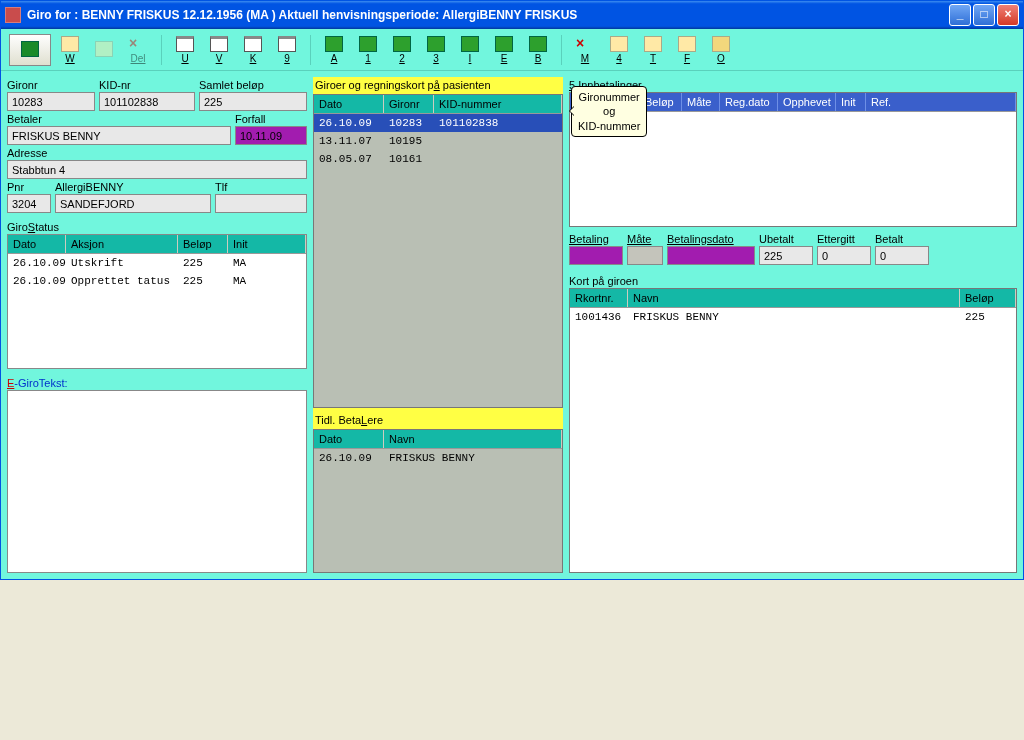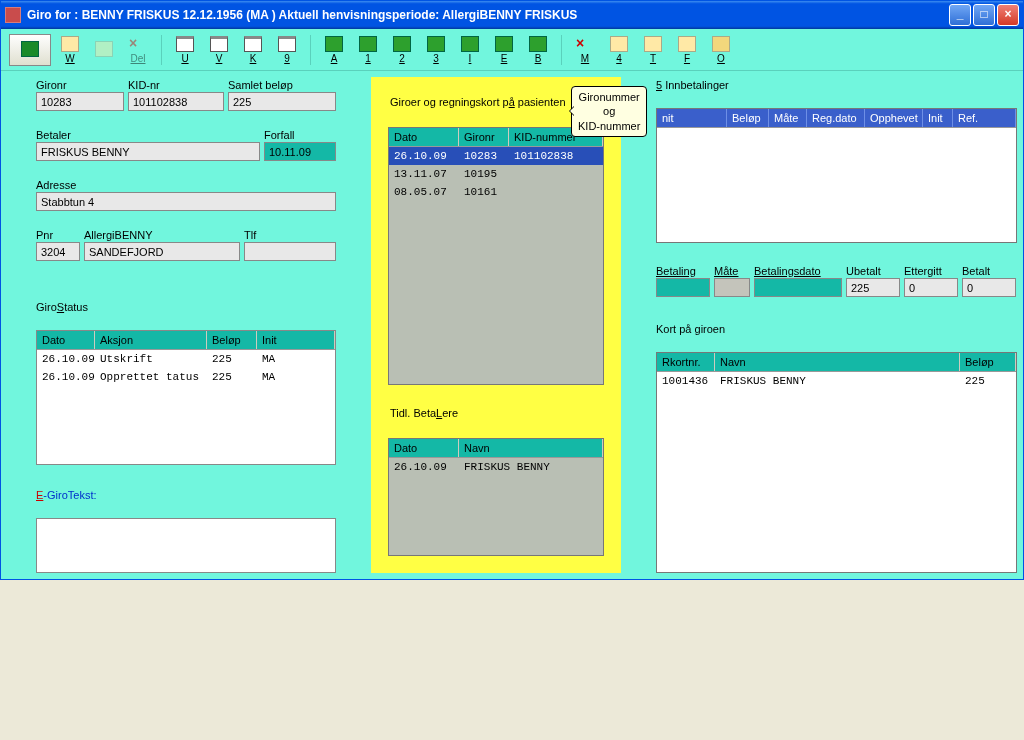--- a/index.html
+++ b/index.html
@@ -86,43 +86,43 @@
 .ico-folder { background: #f2d77c; border: 1px solid #aa8; }
 
 .content {
   flex: 1;
   background: #71f6dd;
   display: flex;
   padding: 6px;
   gap: 6px;
   overflow: hidden;
 }
-.col { display: flex; flex-direction: column; gap: 16px; margin-left: 29px; }
+.col { display: flex; flex-direction: column; gap: 0; }
 .col1 { width: 300px; }
 .col2 { width: 250px; }
 .col3 { flex: 1; }
 
 .label { font-size: 11px; color: #000; padding: 2px 0 1px 0; }
 .label .ul { text-decoration: underline; }
 .label.blue { color: #0030cc; }
 .input {
   background: #e8e8e8;
   border: 1px solid #888;
   padding: 2px 4px;
   font-size: 11px;
   height: 19px;
   width: 100%;
 }
-.input.white { background: #14b8a6; }
+.input.white { background: #a21caf; }
 .row { display: flex; gap: 4px; }
 .field { display: flex; flex-direction: column; }
 
 .yellow-panel {
   background: #ffff44;
-  padding: 17px;
+  padding: 0;
   display: flex;
   flex-direction: column;
 }
 .panel-title { font-size: 11px; padding: 2px 2px 3px 2px; }
 .panel-title .ul { text-decoration: underline; }
 
 .listbox {
   background: #b9bfb4;
   border: 1px solid #777;
   flex: 1;

